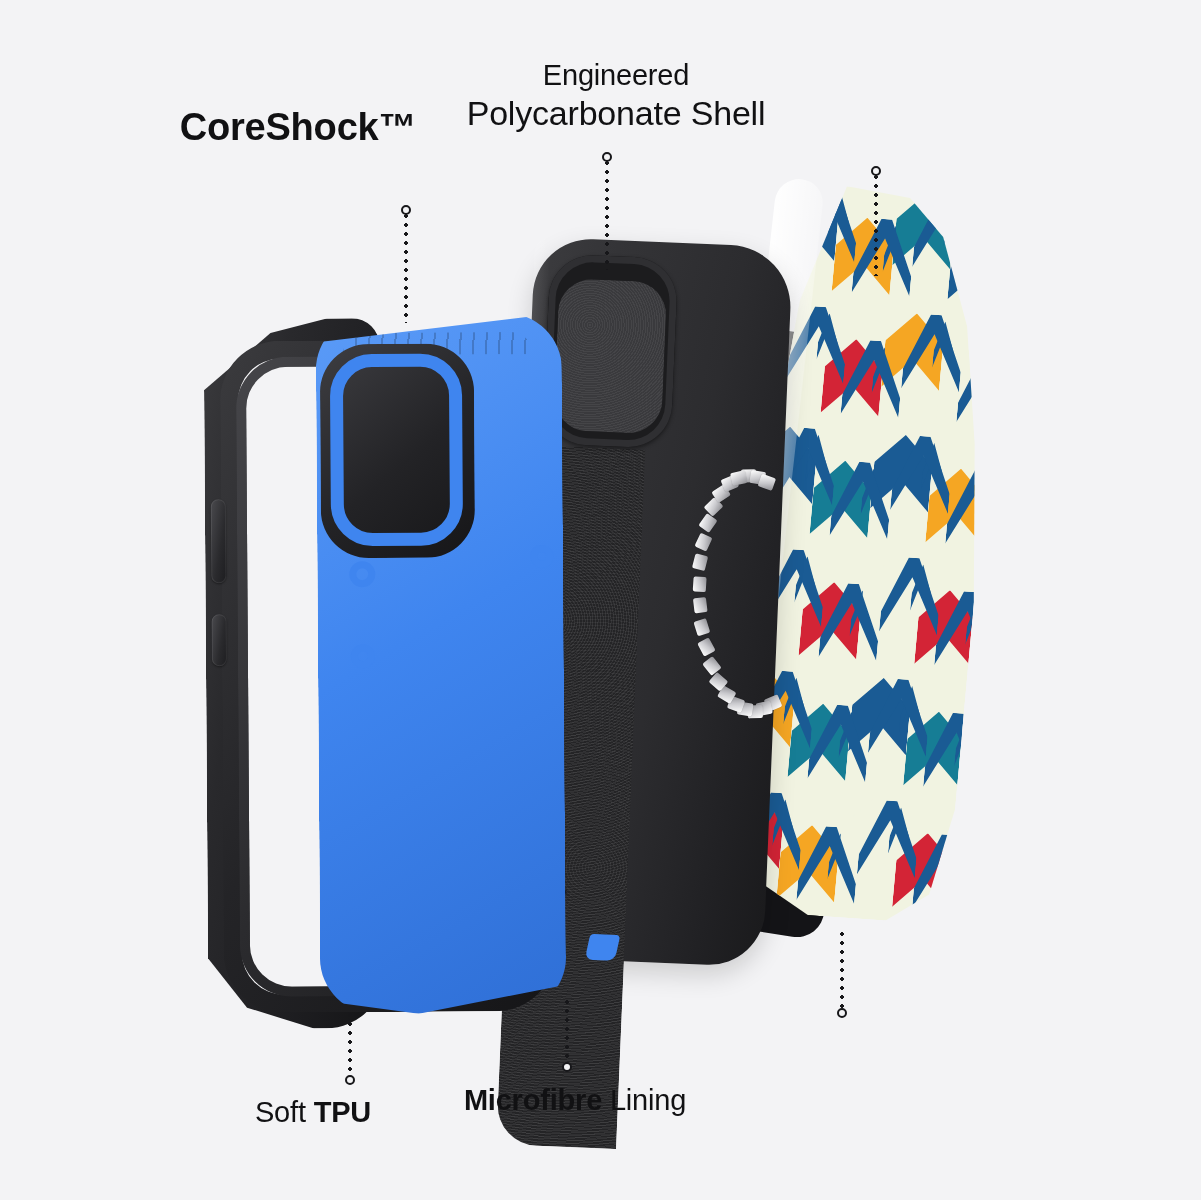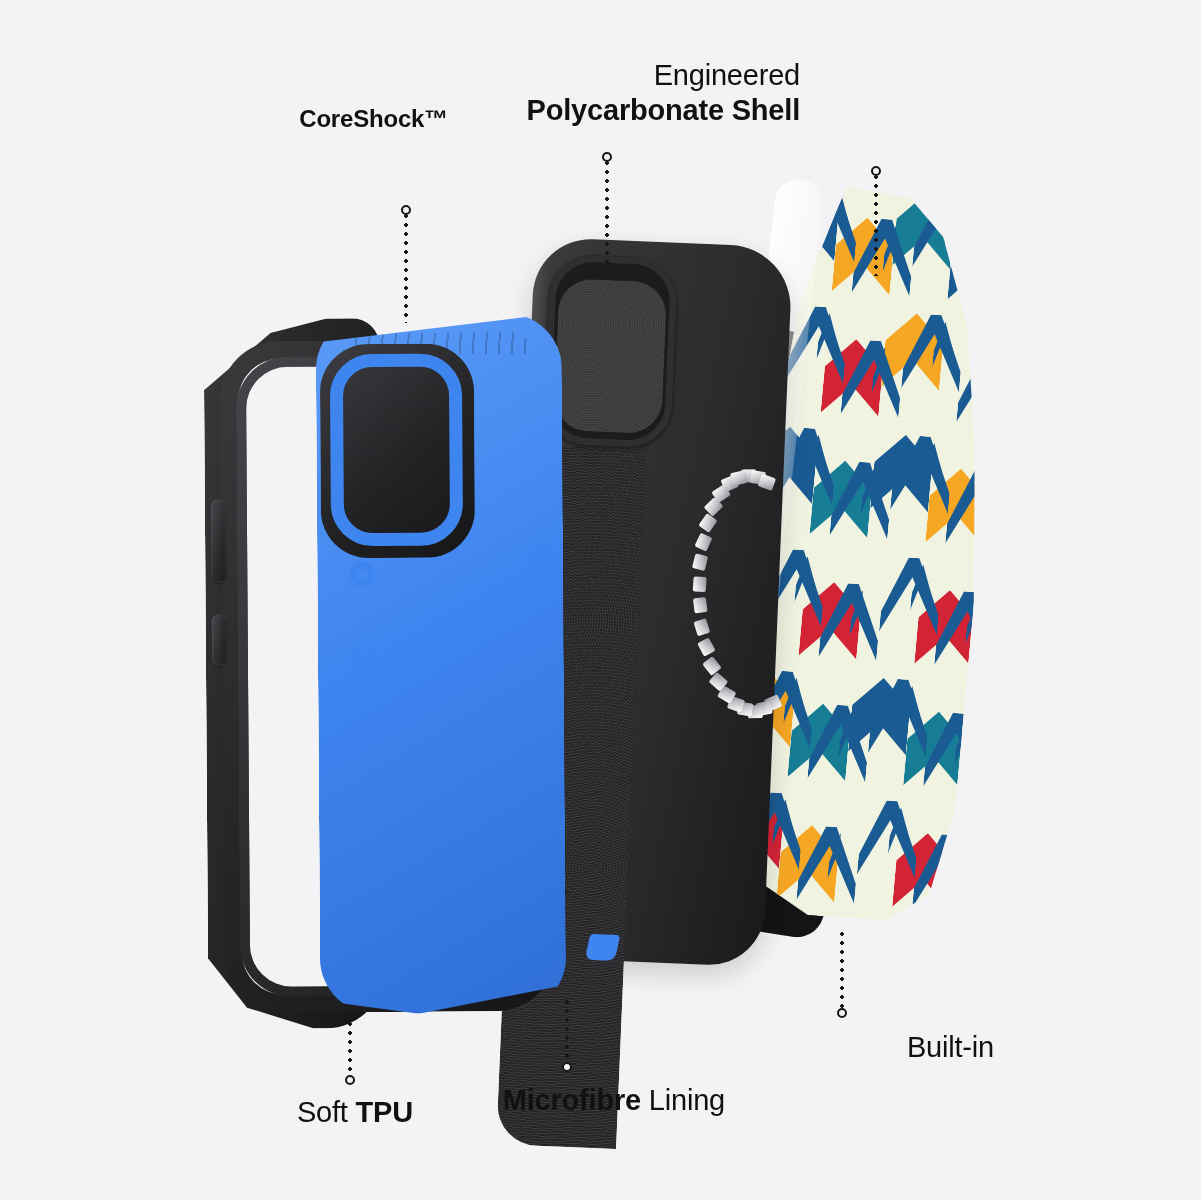--- a/index.html
+++ b/index.html
@@ -6,29 +6,29 @@
   body{
     width:1201px;height:1200px;overflow:hidden;
     background:#f3f3f5;
     font-family:"Liberation Sans","DejaVu Sans",sans-serif;
     color:#111113;
     position:relative;
   }
   #stage{position:absolute;inset:0;width:1201px;height:1200px;}
 
   
-  .callout{position:absolute;text-align:right;line-height:1.22;letter-spacing:-0.2px;}
+  .callout{position:absolute;text-align:center;line-height:1.22;letter-spacing:-0.2px;}
   .callout .l1{display:block;font-weight:400;font-size:29px;}
-  .callout .l2{display:block;font-weight:700;font-size:29px;}
+  .callout .l2{display:block;font-weight:400;font-size:34px;}
   .callout.mix{font-size:29px;}
   .callout.mix .b{font-weight:700;}
   .callout.mix .n{font-weight:400;}
 
   .c-coreshock{left:148px;top:104px;width:300px;}
-  .c-coreshock .l1{font-weight:700;font-size:24px;}
+  .c-coreshock .l1{font-weight:700;font-size:38px;}
   .c-coreshock .l2{font-weight:400;font-size:30px;}
   .c-poly{left:432px;top:58px;width:368px;}
   .c-print{left:852px;top:72px;width:300px;}
   .c-tpu{left:213px;top:1095px;width:200px;white-space:nowrap;}
   .c-micro{left:425px;top:1083px;width:300px;white-space:nowrap;}
   .c-n52{left:744px;top:1030px;width:250px;}
   .c-n52 .l1{font-size:29px;font-weight:400;}
   .c-n52 .l2{font-size:29px;font-weight:700;}
 
   
@@ -425,16 +425,15 @@
 
   <div class="callout mix c-micro">
     <span class="b">Microfibre</span><span class="n"> Lining</span>
   </div>
 
   <div class="callout mix c-tpu">
     <span class="n">Soft </span><span class="b">TPU</span>
   </div>
 
   <div class="callout c-n52">
-    <span class="l1">Built-in</span>
   </div>
 
 </div>
 
 </body></html>

